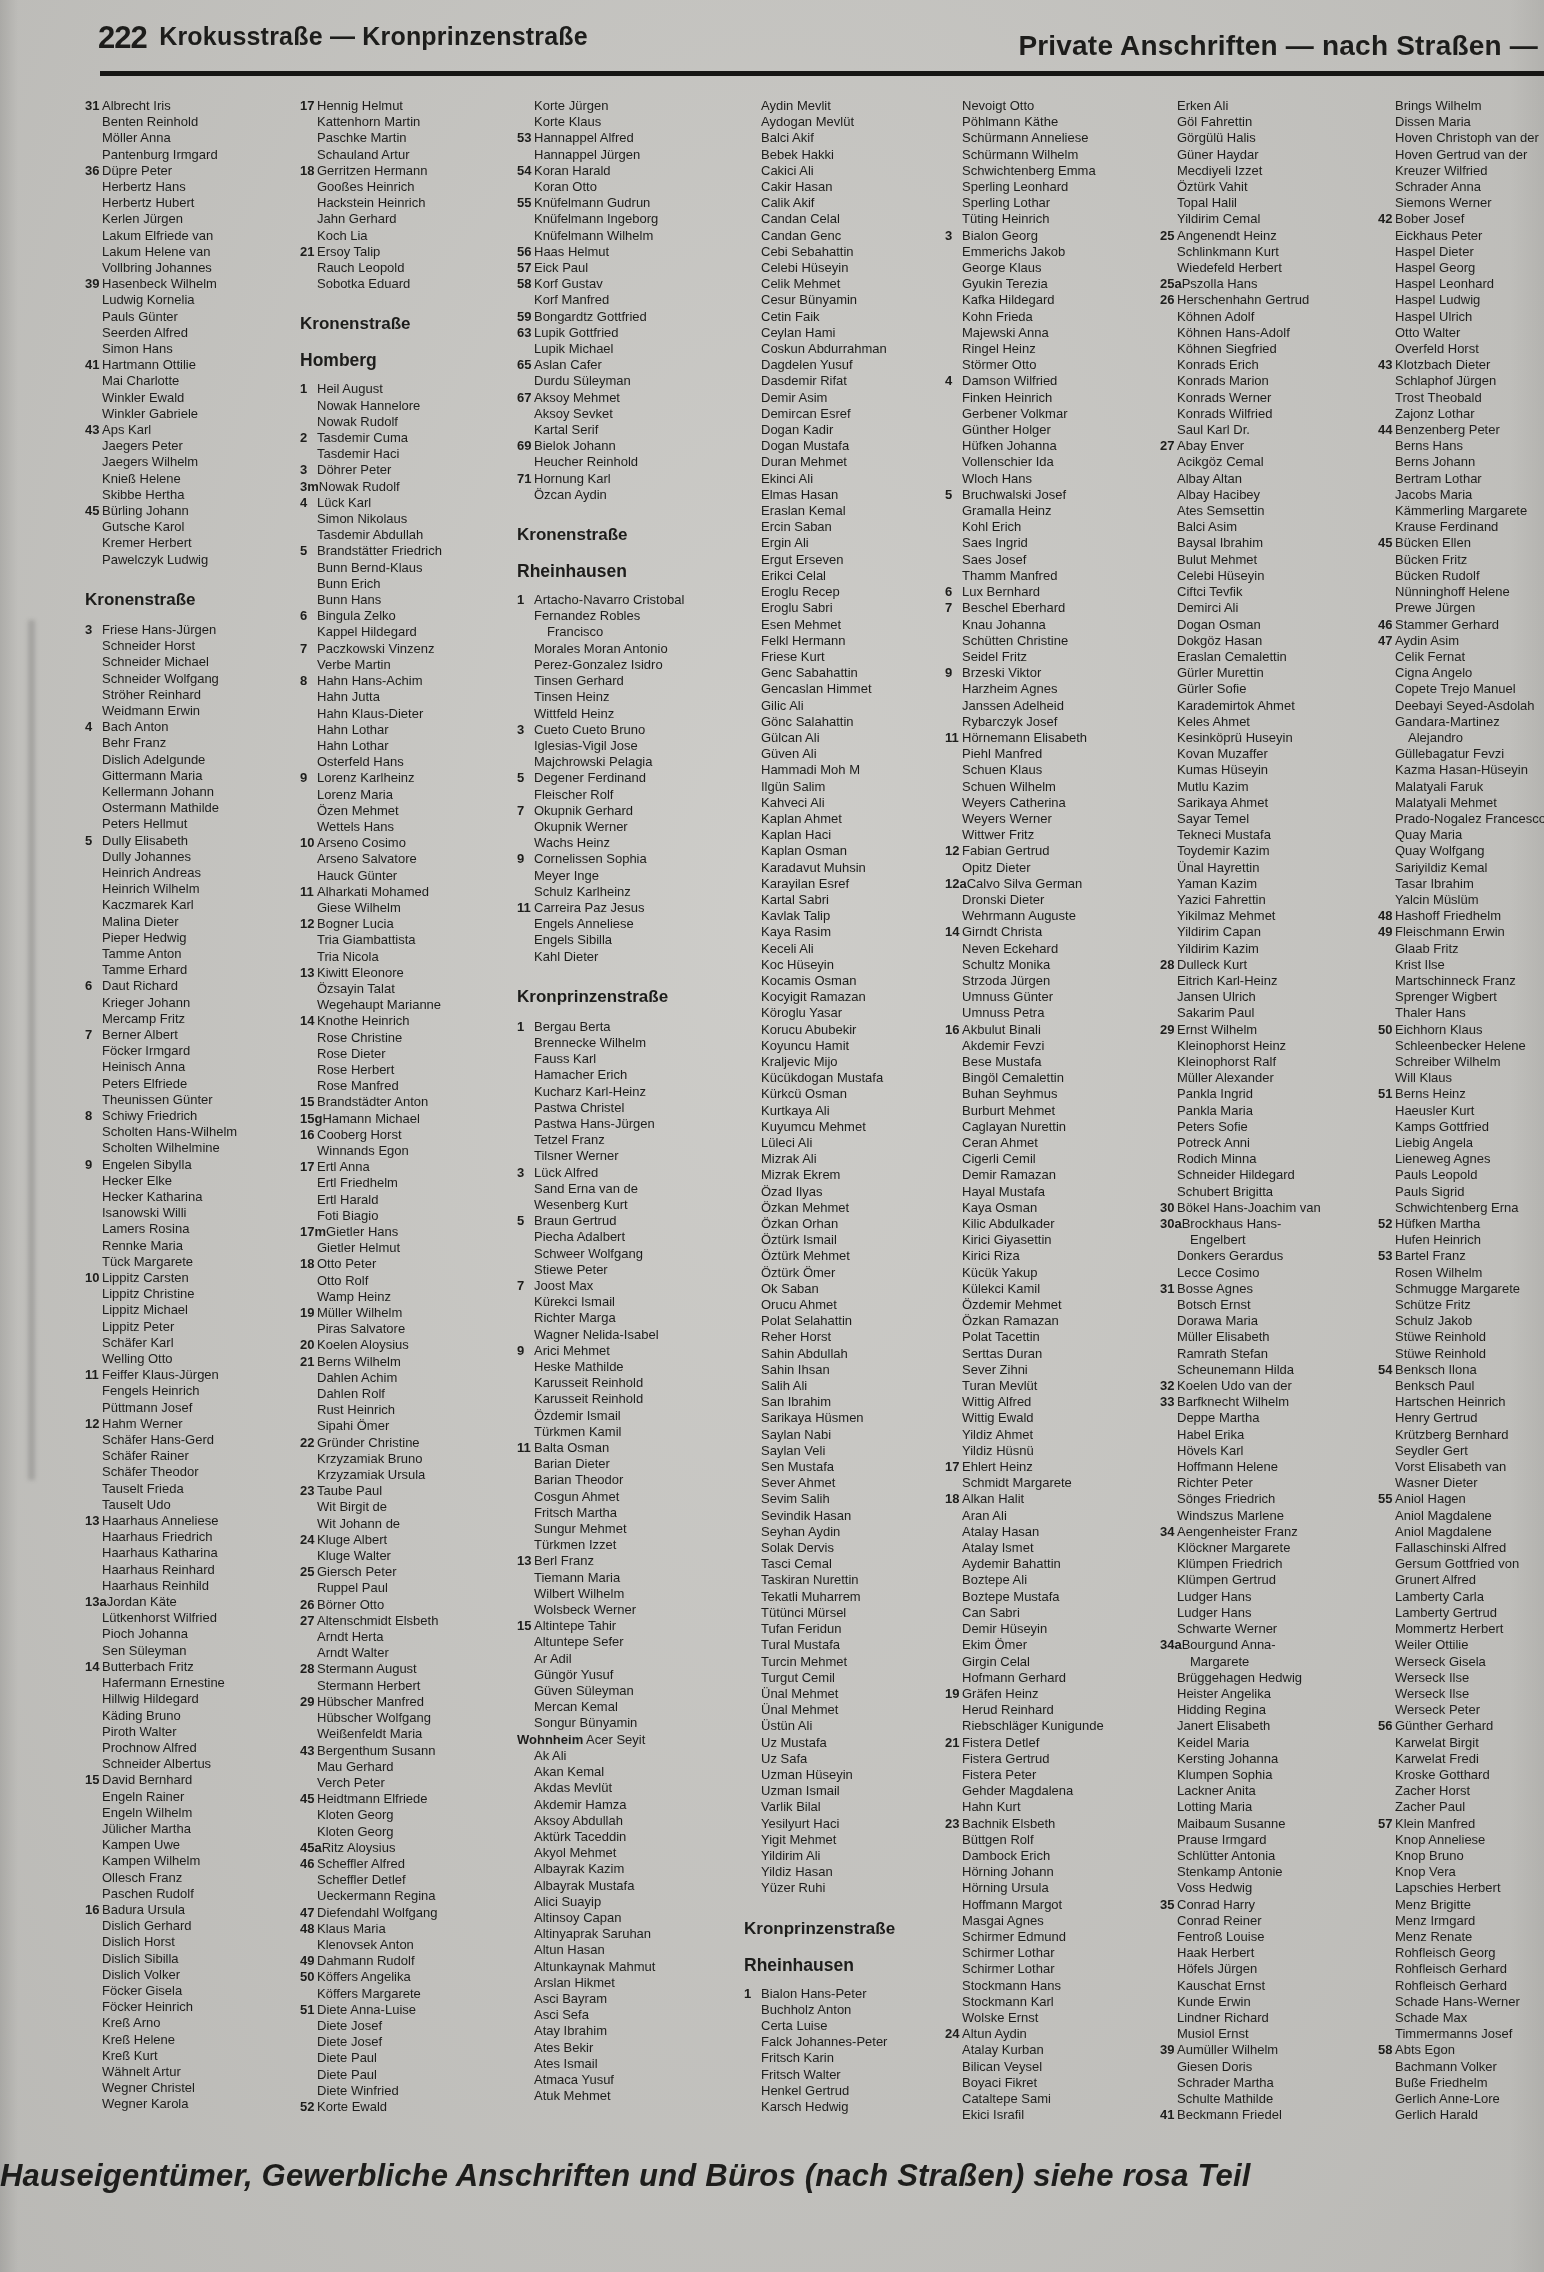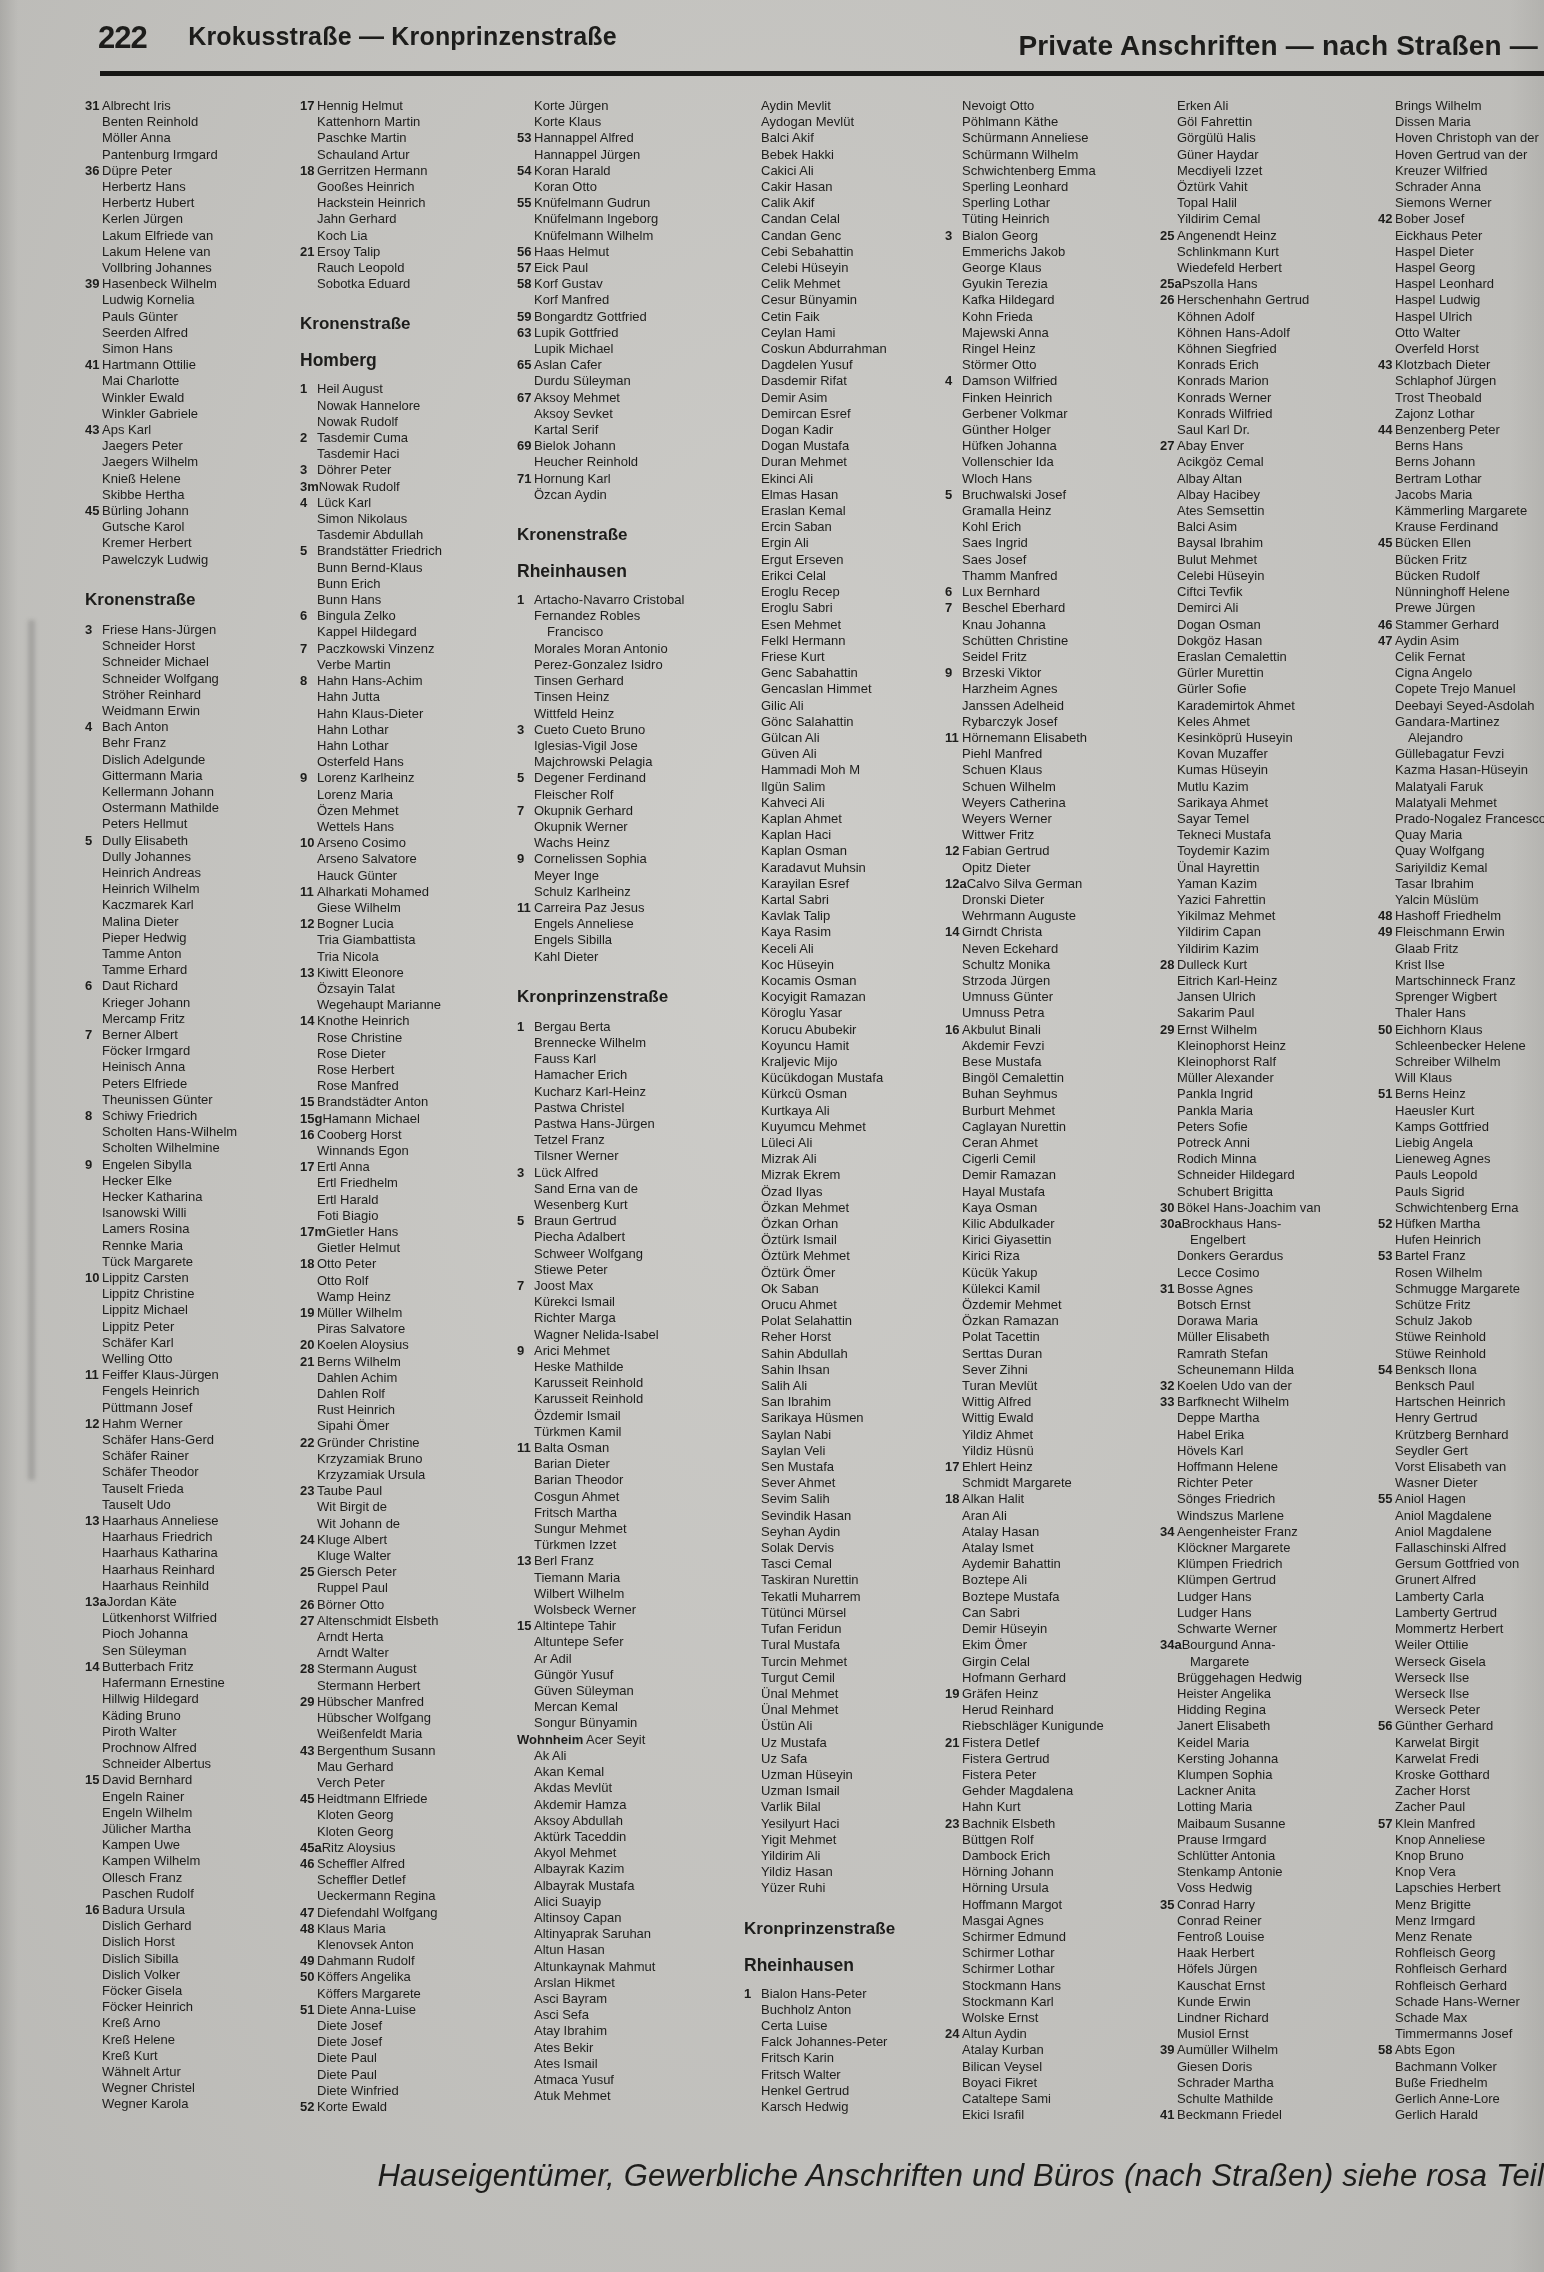--- a/index.html
+++ b/index.html
@@ -6,35 +6,35 @@
   body{
     width:1544px;height:2272px;position:relative;overflow:hidden;
     background:#c8c7c3;
     background-image:radial-gradient(ellipse at 50% 40%, rgba(255,255,255,.10), rgba(0,0,0,.07)),
                      linear-gradient(90deg, rgba(0,0,0,.10) 0px, rgba(0,0,0,0) 18px, rgba(0,0,0,0) 1510px, rgba(0,0,0,.06) 1544px);
     font-family:"Liberation Sans", sans-serif;
     color:#1d1d1b;
   }
   .hdr-left{position:absolute;left:98px;top:20px;white-space:nowrap}
   .hdr-pagenum{font-size:31px;font-weight:bold;letter-spacing:-1px;vertical-align:baseline}
-  .hdr-range{font-size:25px;font-weight:bold;margin-left:37px;vertical-align:3px;letter-spacing:.2px}
+  .hdr-range{font-size:25px;font-weight:bold;margin-left:8px;vertical-align:3px;letter-spacing:.2px}
   .hdr-right{position:absolute;right:6px;top:30px;font-size:28px;font-weight:bold;white-space:nowrap;letter-spacing:.2px}
   .hdr-rule{position:absolute;left:100px;right:0;top:71px;height:5px;background:#161614}
   #columns{position:absolute;left:0;top:98px;right:0;bottom:0}
   .column{position:absolute;top:0;width:212px}
   .col1{left:85px}.col2{left:300px}.col3{left:517px}.col4{left:744px}
   .col5{left:945px}.col6{left:1160px}.col7{left:1378px}
   .line{white-space:nowrap;font-size:13px;line-height:16.2px;padding-left:17px}
   .num{font-weight:bold;display:inline-block;min-width:17px;margin-left:-17px}
   .cont{padding-left:30px}
   .heading{font-size:17px;font-weight:bold;line-height:20px;margin:22px 0 12px;white-space:nowrap}
   .subheading{font-size:17.5px;font-weight:bold;line-height:20px;margin:16px 0 11px;white-space:nowrap}
   .footer-note{
-    position:absolute;left:0;right:0;top:2158px;text-align:right;
-    font-size:31px;font-weight:normal;font-style:italic;letter-spacing:.2px;white-space:nowrap;
+    position:absolute;left:0;right:0;top:2158px;text-align:left;
+    font-size:31px;font-weight:bold;font-style:italic;letter-spacing:.2px;white-space:nowrap;
   }
   .scan-streak{position:absolute;left:28px;top:620px;width:7px;height:860px;background:rgba(40,40,38,.18);filter:blur(2px)}
 </style>
 </head>
 <body>
 
 <div class="hdr-left">
   <span class="hdr-pagenum">222</span>
   <span class="hdr-range">Krokusstraße — Kronprinzenstraße</span>
 </div>

